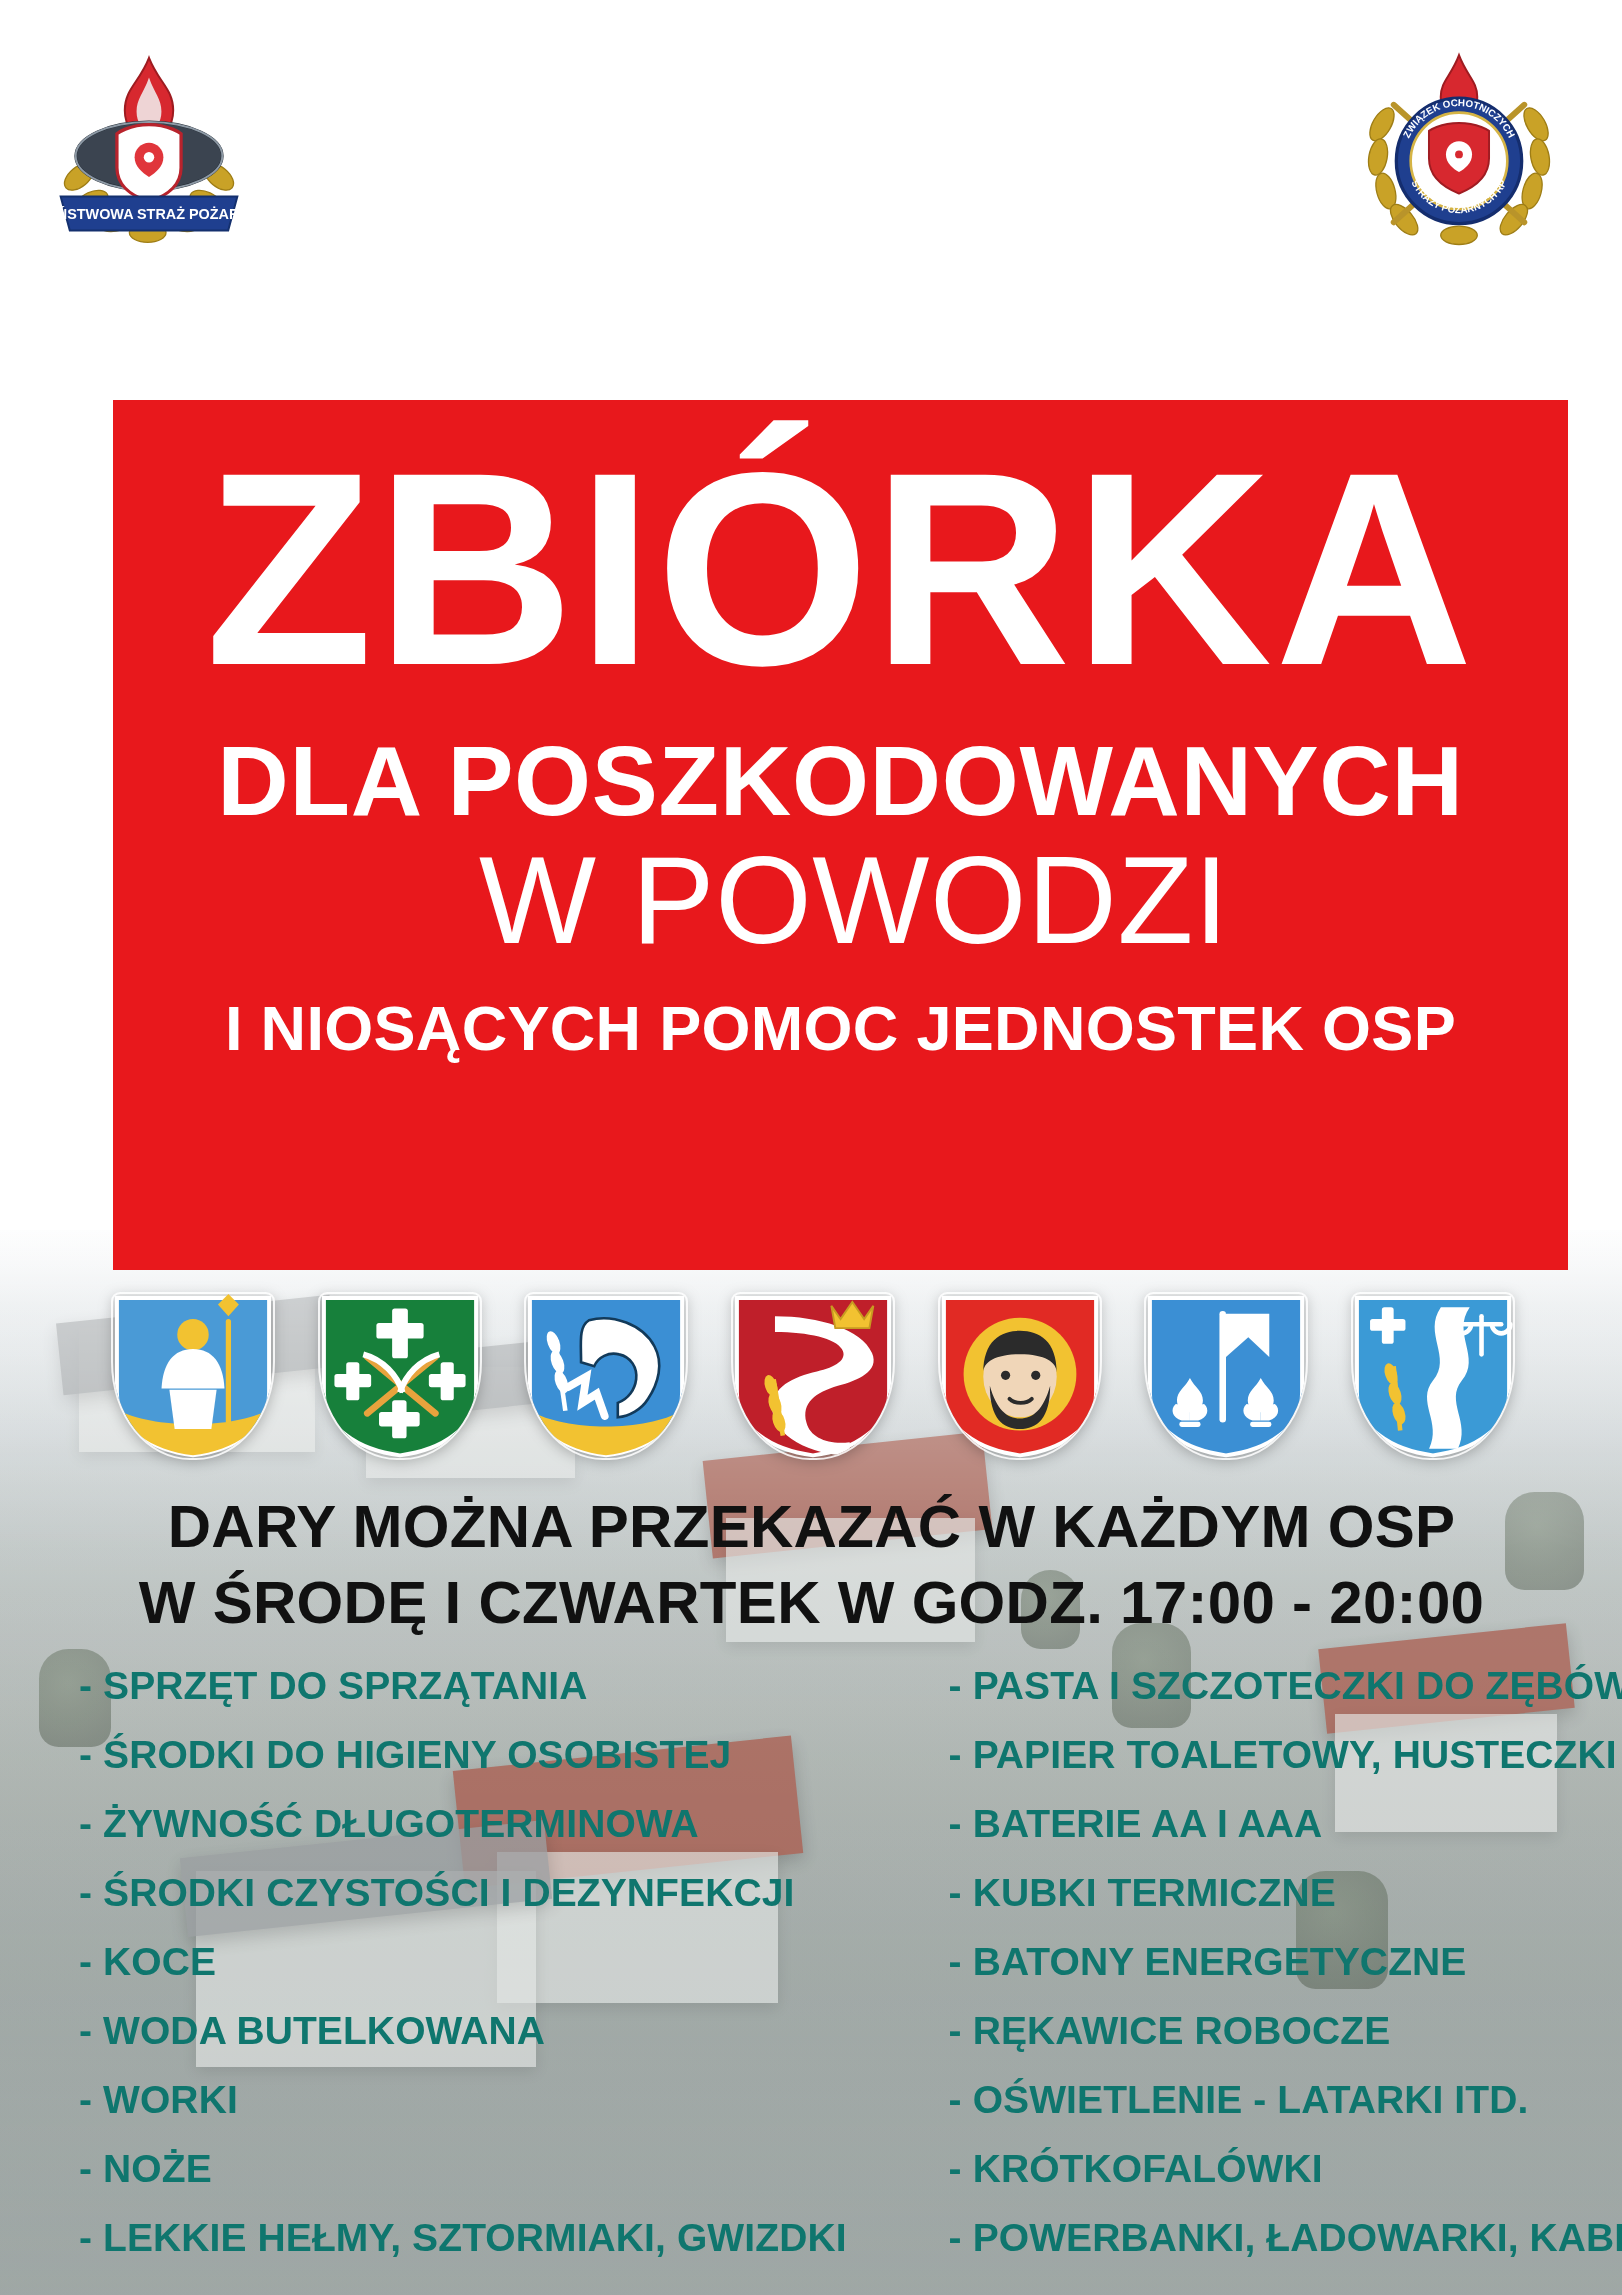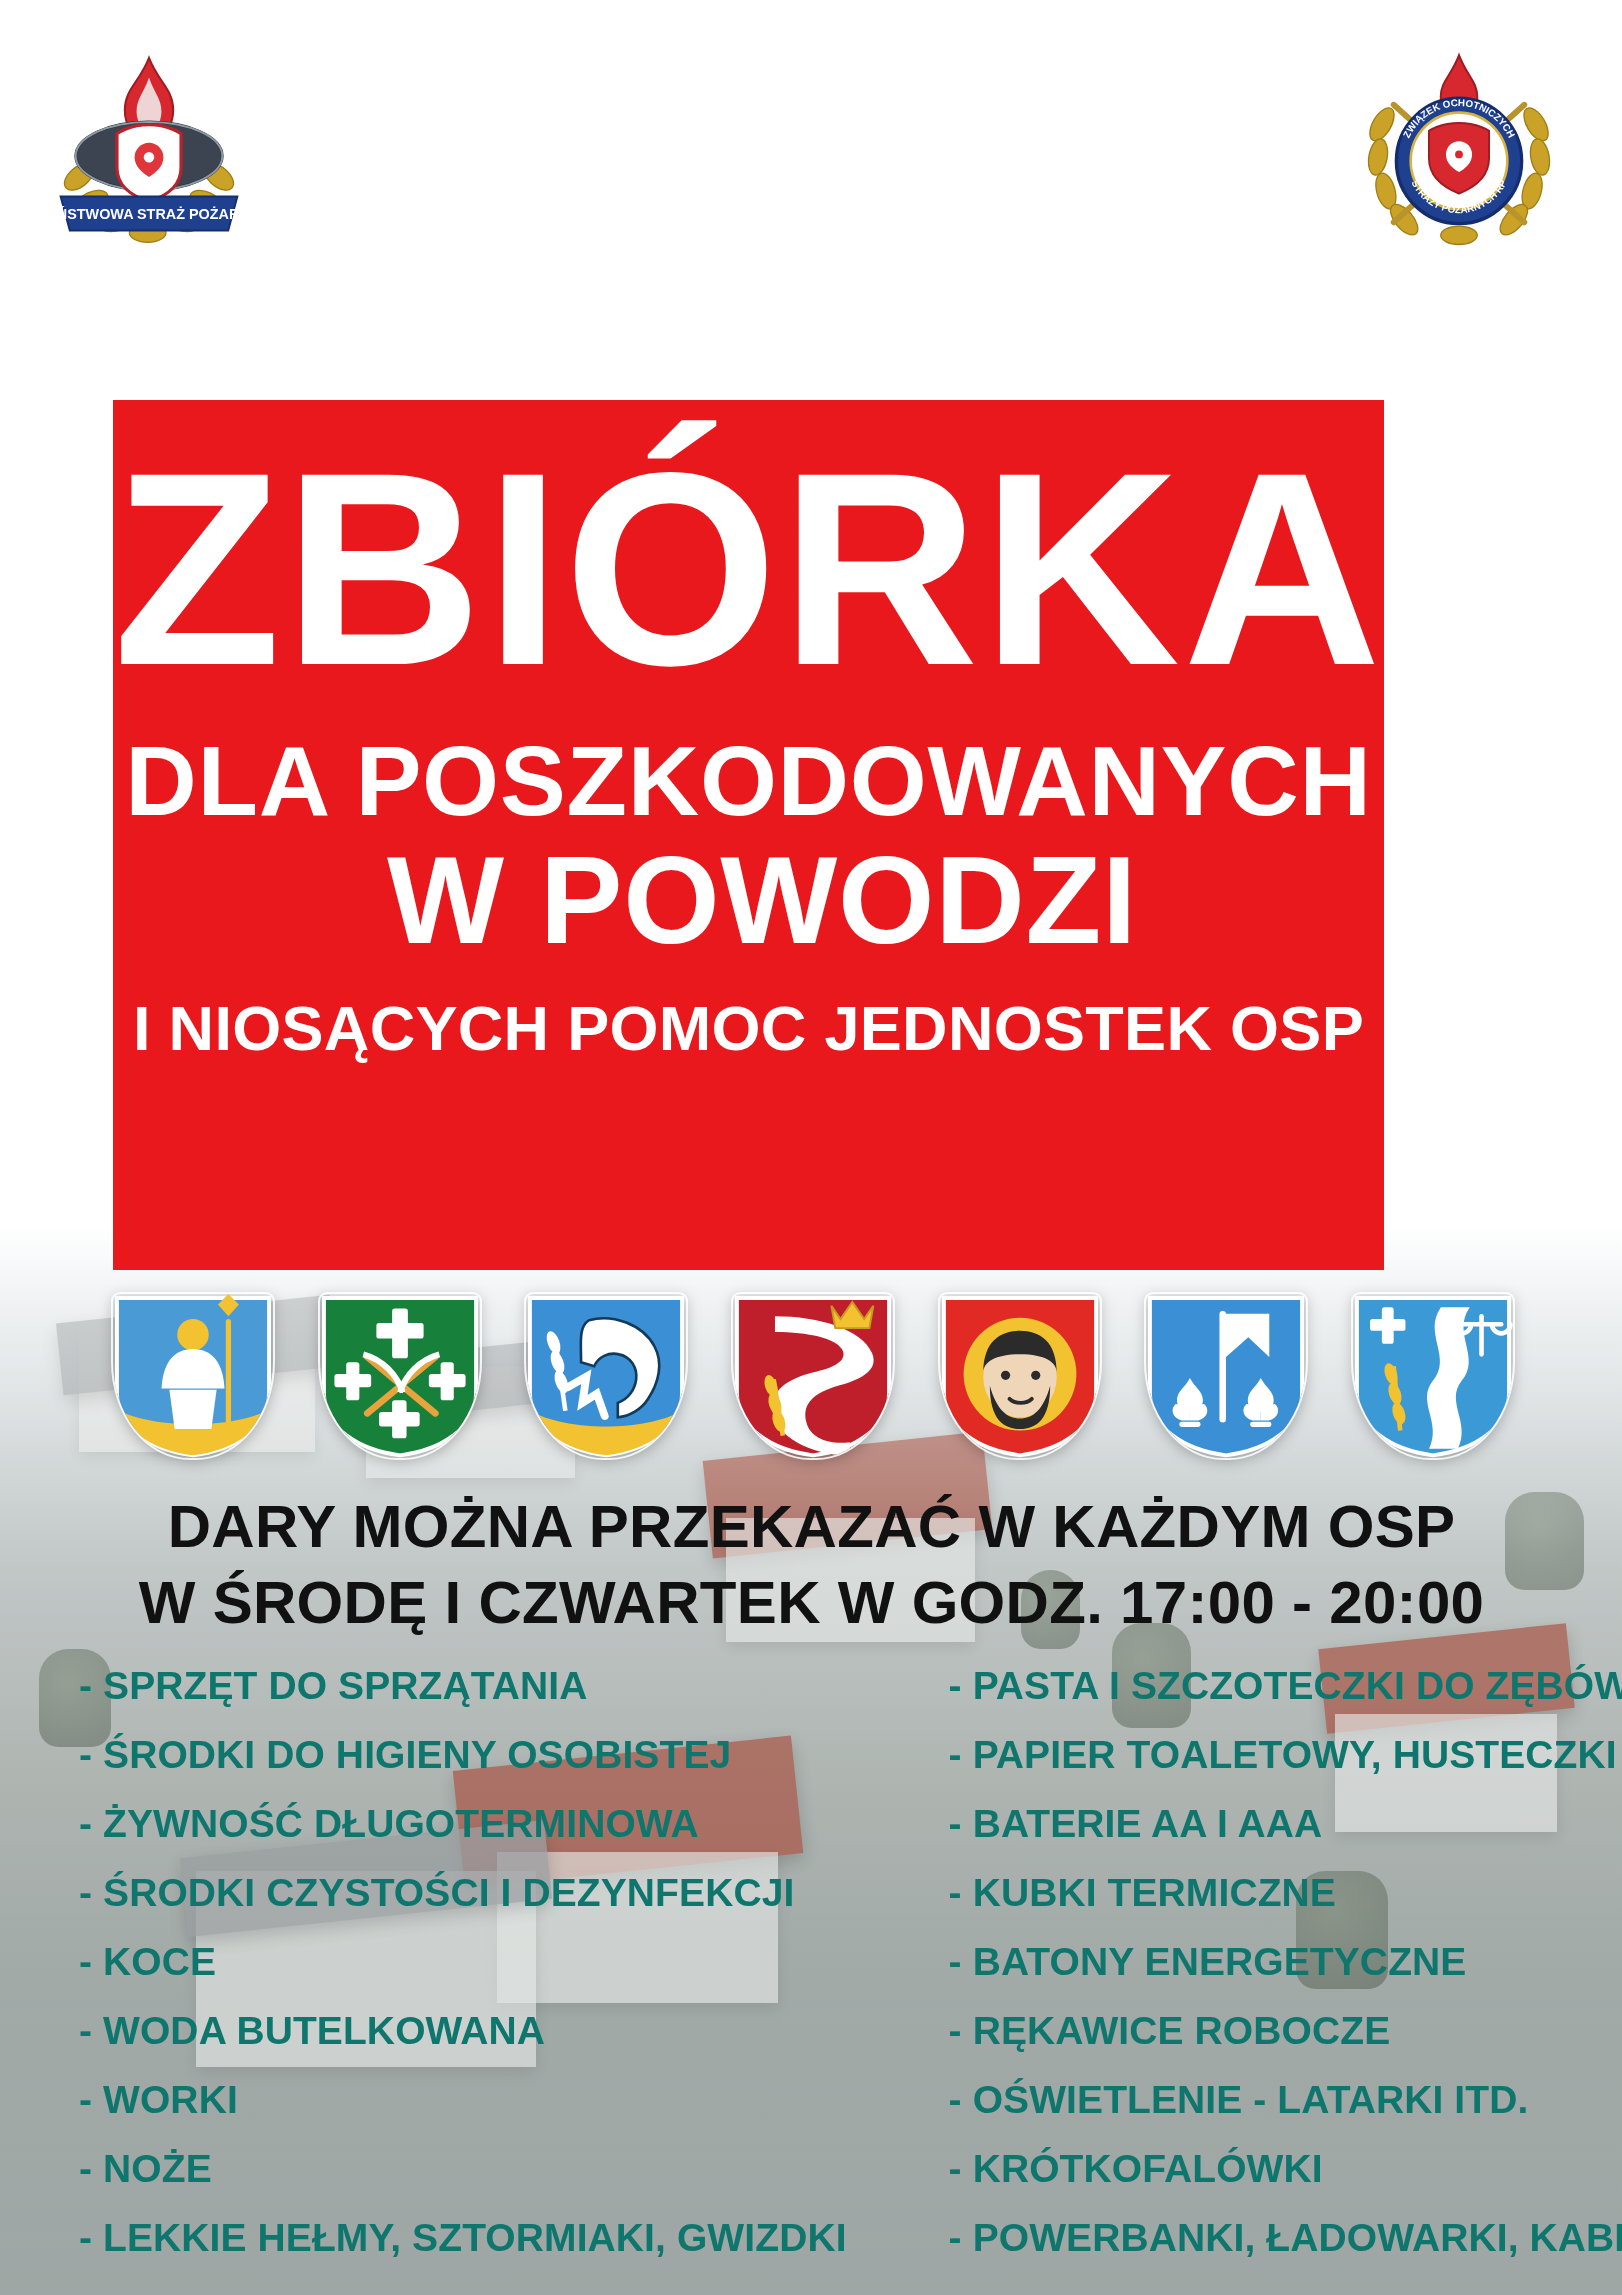--- a/index.html
+++ b/index.html
@@ -122,21 +122,21 @@
     top: 46px;
     width: 222px;
     height: 222px;
   }
 
   
   .red-block {
     position: absolute;
     left: 113px;
     top: 400px;
-    width: 1271px;
+    width: 1455px;
     height: 870px;
     background: #e8181c;
     color: #ffffff;
     text-align: center;
   }
   .zbiorka {
     margin-top: 38px;
     font-size: 275px;
     line-height: 262px;
     font-weight: bold;
@@ -145,21 +145,21 @@
   .dla-line {
     margin-top: 26px;
     font-size: 99px;
     line-height: 109px;
     font-weight: bold;
     letter-spacing: 0.7px;
   }
   .w-powodzi {
     font-size: 124px;
     line-height: 131px;
-    font-weight: bold;
+    font-weight: normal;
     letter-spacing: 0.7px;
     padding-left: 27px;
   }
   .niosacych {
     margin-top: 27px;
     font-size: 63px;
     line-height: 71px;
     font-weight: bold;
     letter-spacing: 0.3px;
   }

